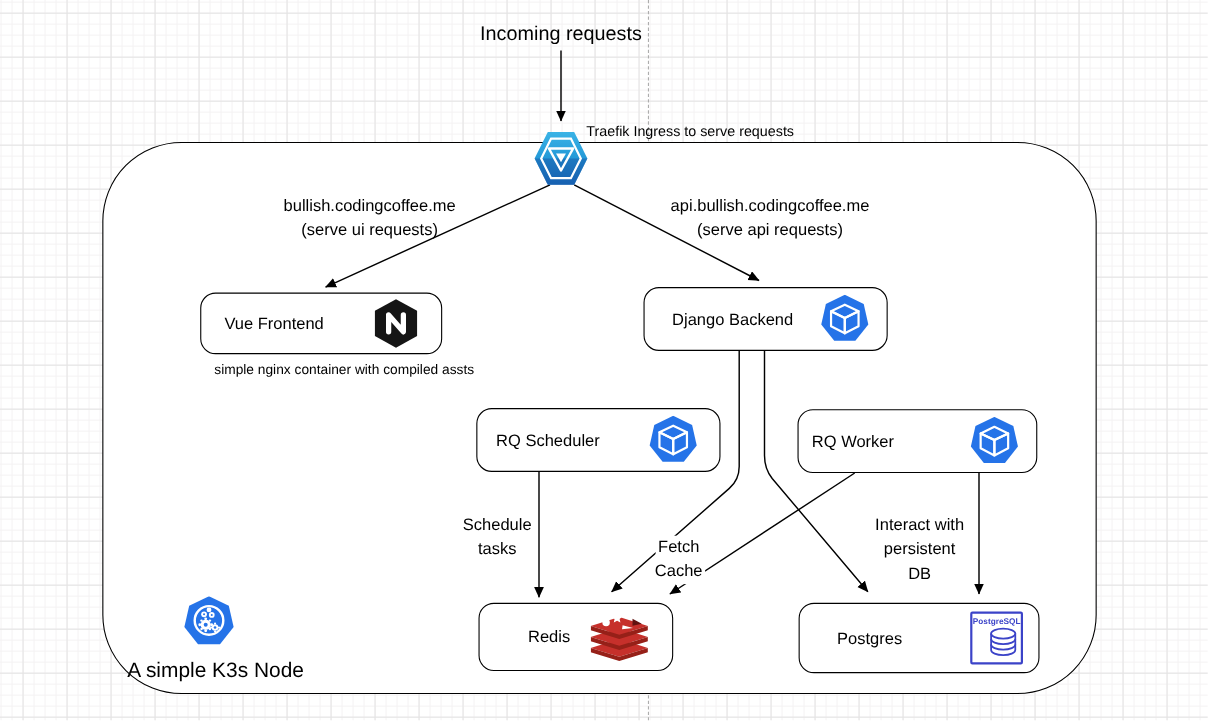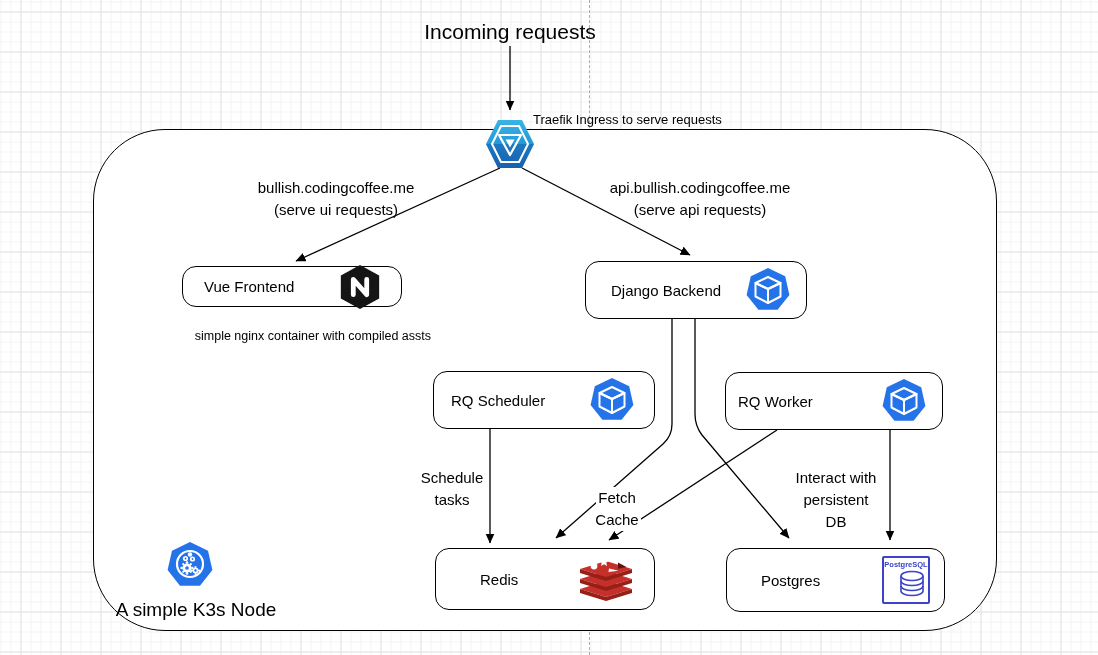--- a/index.html
+++ b/index.html
@@ -70,21 +70,21 @@
       <path d="M500,168 L296,261" marker-end="url(#arr)"></path>
       <path d="M522,168 L690,255" marker-end="url(#arr)"></path>
       <path d="M490,429 L490,543" marker-end="url(#arr)"></path>
       <path d="M672,319 L672,424 Q672,436 663,444 L556,538" marker-end="url(#arr)"></path>
       <path d="M695,319 L695,414 Q695,426 702,435 L789,538" marker-end="url(#arr)"></path>
       <path d="M777,430 L609,540" marker-end="url(#arr)"></path>
       <path d="M890,430 L890,540" marker-end="url(#arr)"></path>
     </g>
   </svg>
 
-  <div class="txt" style="left:410px;top:20px;width:200px;font-size:21px;">Incoming requests</div>
+  <div class="txt" style="left:410px;top:20px;width:200px;font-size:18px;">Incoming requests</div>
 
   <div class="txt" style="left:533px;top:112px;width:210px;text-align:left;font-size:13px;">Traefik Ingress to serve requests</div>
 
   <svg class="abs" style="left:484px;top:118px;" width="52" height="52" viewBox="0 0 52 52">
     <defs>
       <linearGradient id="tg" x1="0" y1="0" x2="0" y2="1">
         <stop offset="0" stop-color="#3ab3e6"></stop>
         <stop offset="0.55" stop-color="#2196d6"></stop>
         <stop offset="1" stop-color="#1565b8"></stop>
       </linearGradient>
@@ -98,21 +98,21 @@
 
   <div class="txt domain-label" style="left:216px;top:177px;width:240px;">
     <div>bullish.codingcoffee.me</div>
     <div>(serve ui requests)</div>
   </div>
   <div class="txt domain-label" style="left:570px;top:177px;width:260px;">
     <div>api.bullish.codingcoffee.me</div>
     <div>(serve api requests)</div>
   </div>
 
-  <div class="node" style="left:182px;top:266px;width:220px;height:41px;padding:0 20px 0 21px;">
+  <div class="node" style="left:182px;top:266px;width:220px;height:56px;padding:0 20px 0 21px;">
     <span class="nlabel">Vue Frontend</span>
     <svg class="icon" width="42" height="46" viewBox="0 0 42 48">
       <polygon points="21,1 41,12 41,36 21,47 1,36 1,12" fill="#151515"></polygon>
       <polyline points="14,32 14,16 28,32 28,16" fill="none" stroke="#fff" stroke-width="5" stroke-linecap="round" stroke-linejoin="round"></polyline>
     </svg>
   </div>
   <div class="txt note" style="left:151px;top:329px;width:280px;text-align:right;">simple nginx container with compiled assts</div>
 
   <div class="node" style="left:585px;top:261px;width:222px;height:58px;padding:0 16px 0 25px;">
     <span class="nlabel">Django Backend</span>
@@ -157,21 +157,21 @@
   <div class="txt edge-label" style="left:577px;top:487px;width:80px;">
     <div><span>Fetch</span></div>
     <div><span>Cache</span></div>
   </div>
   <div class="txt edge-label" style="left:776px;top:467px;width:120px;">
     <div><span>Interact with</span></div>
     <div><span>persistent</span></div>
     <div><span>DB</span></div>
   </div>
 
-  <div class="node" style="left:435px;top:548px;width:220px;height:62px;padding:0 22px 0 44px;">
+  <div class="node" style="left:435px;top:548px;width:177px;height:62px;padding:0 22px 0 44px;">
     <span class="nlabel">Redis</span>
     <svg class="icon" width="52" height="48" viewBox="0 0 52 48">
       <g>
         <polygon points="0,34 26,26 52,34 26,42" fill="#c6302b"></polygon>
         <path d="M0,34 L0,38 L26,46 L52,38 L52,34 L26,42 Z" fill="#962018"></path>
         <polygon points="0,24 26,16 52,24 26,32" fill="#c6302b"></polygon>
         <path d="M0,24 L0,28 L26,36 L52,28 L52,24 L26,32 Z" fill="#962018"></path>
         <polygon points="0,14 26,6 52,14 26,22" fill="#c6302b"></polygon>
         <path d="M0,14 L0,18 L26,26 L52,18 L52,14 L26,22 Z" fill="#962018"></path>
       </g>

